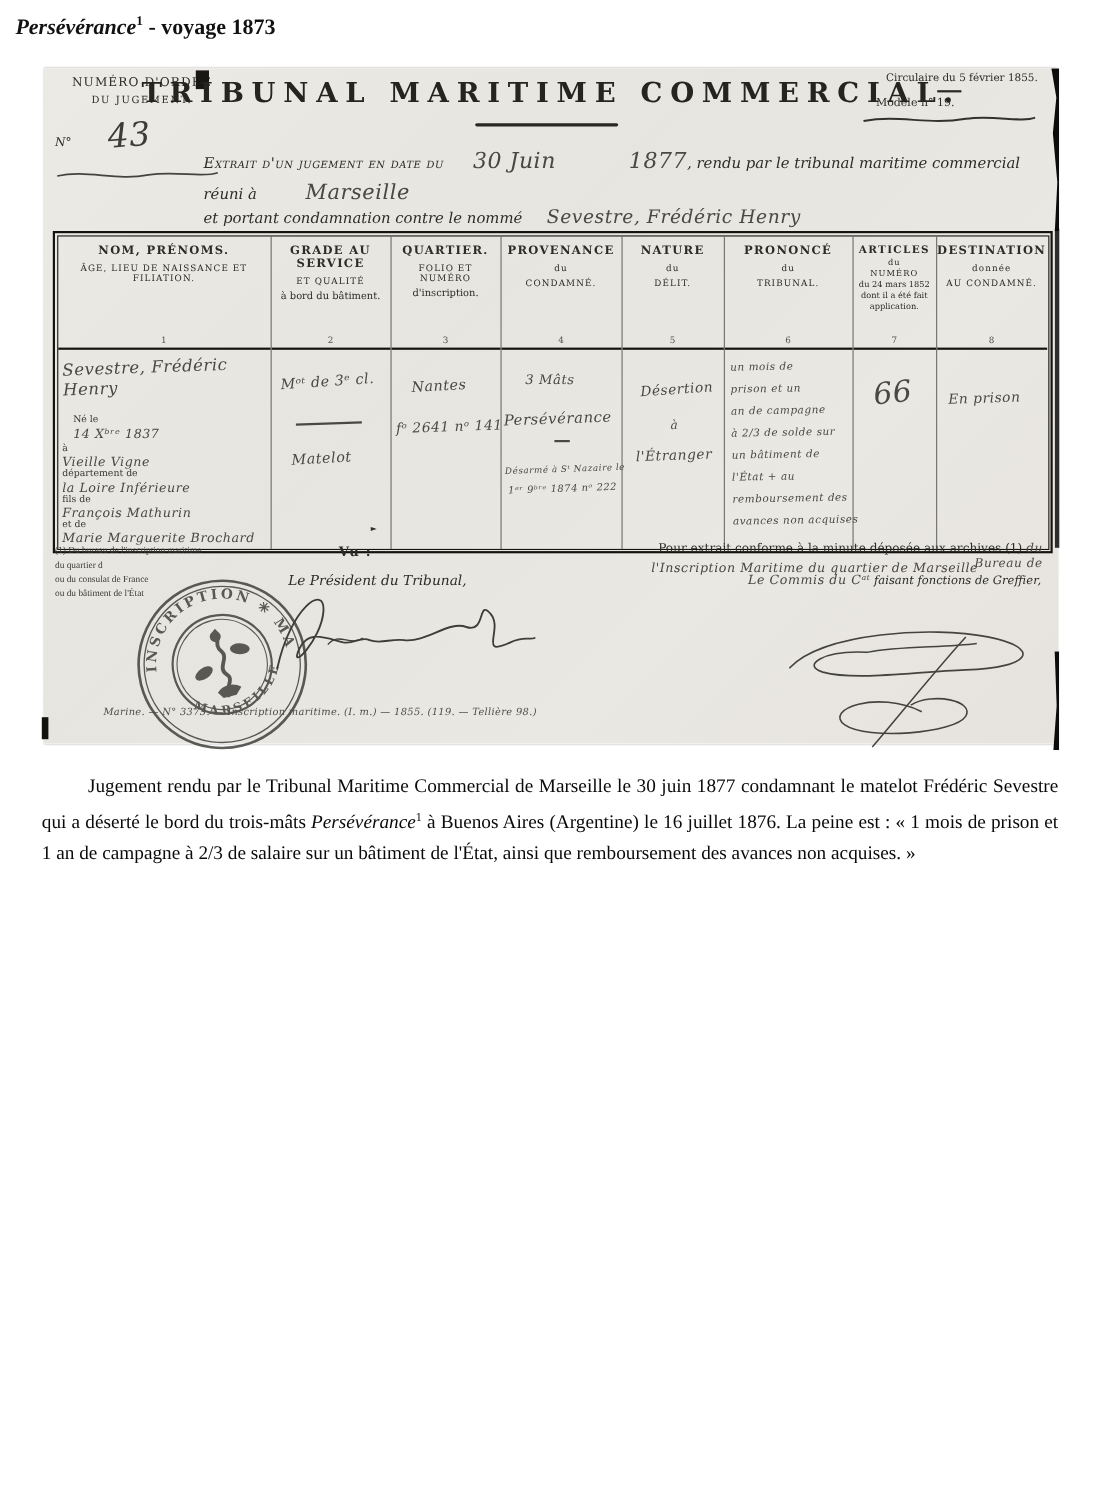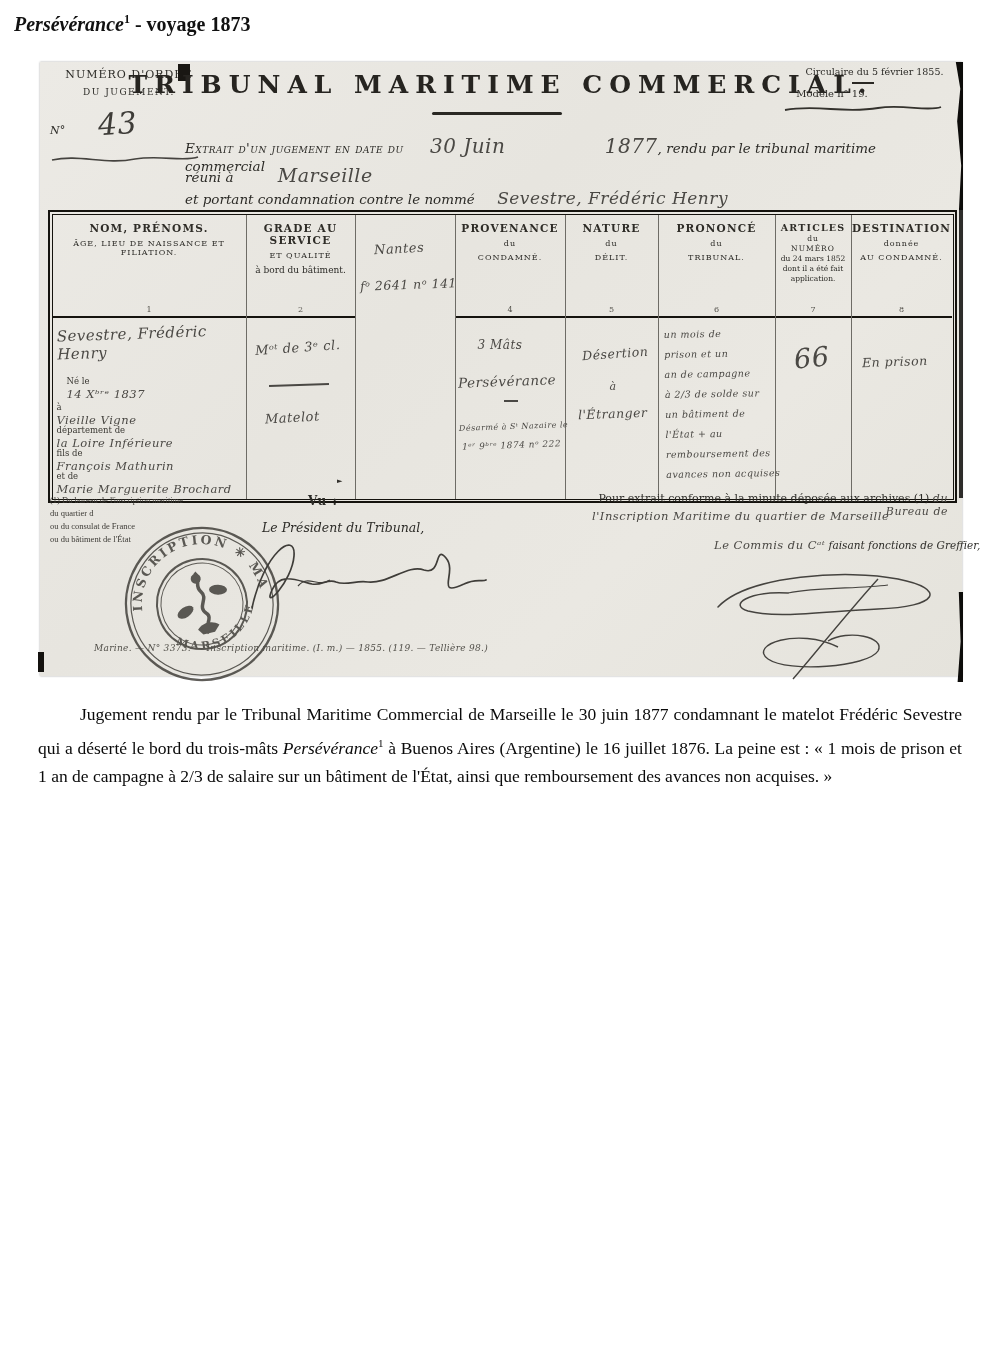--- a/index.html
+++ b/index.html
@@ -98,21 +98,21 @@
   
   .footnote{position:absolute;left:10px;top:432px;font-size:8.5px;line-height:13px;color:#3c3a35;width:190px;font-family:Liberation Serif, serif;}
   .footnote span{display:block;}
   .vu{position:absolute;left:268px;top:432px;font-size:12px;font-weight:bold;letter-spacing:1px;}
   .president{position:absolute;left:222px;top:458px;font-size:12.5px;font-style:italic;}
   .sig-president{position:absolute;left:198px;top:462px;}
   .stamp{position:absolute;left:78px;top:458px;transform:rotate(-14deg);opacity:.82;}
   .conforme{position:absolute;left:548px;top:430px;width:360px;font-size:11px;text-align:right;}
   .conforme .hw-sm{font-size:11px;}
   .conforme-l2{position:absolute;left:552px;top:447px;font-size:11.5px;white-space:nowrap;}
-  .greffier-line{position:absolute;left:640px;top:476px;font-size:10.5px;font-style:italic;white-space:nowrap;margin-left:34px;}
+  .greffier-line{position:absolute;left:640px;top:458px;font-size:10.5px;font-style:italic;white-space:nowrap;}
   .greffier-line .hw{font-size:11.5px;}
   .sig-greffier{position:absolute;left:648px;top:505px;}
   .imprint{position:absolute;left:54px;top:581px;font-size:9px;font-style:italic;letter-spacing:.3px;color:#504e48;}
   
   .caption{
     position:absolute;left:38px;top:700px;width:924px;
     font-size:17.5px;line-height:28.5px;text-align:justify;text-indent:42px;color:#0a0a0a;
   }
   .caption .it{font-style:italic;}
   .caption sup{font-size:11px;}
@@ -151,21 +151,21 @@
     <div class="dash"></div>
     <div class="c2">Modèle n° 19.</div>
     <svg width="160" height="12" viewBox="0 0 160 12">
       <path d="M2,7 C35,1 60,11 95,5 C120,1 145,9 158,4" stroke="#34322d" stroke-width="1.8" fill="none"></path>
     </svg>
   </div>
 
   <div class="extrait">
     <span class="sc">Extrait d'un jugement en date du</span>
     <span class="hw hw-inline" style="margin-left:22px;">30 Juin</span>
-    <span class="hw hw-inline" style="margin-left:95px;">1877</span><span>, rendu par le tribunal maritime commercial</span>
+    <span class="hw hw-inline" style="margin-left:62px;">1877</span><span>, rendu par le tribunal maritime commercial</span>
   </div>
   <div class="l-extrait2">
     <span>réuni à</span>
     <span class="hw hw-city">Marseille</span>
   </div>
   <div class="l-extrait3">
     <span>et portant condamnation contre le nommé</span>
     <span class="hw hw-name">Sevestre, Frédéric Henry</span>
   </div>
 
@@ -197,20 +197,26 @@
       </div>
       <div class="td">
         <span class="hw grade1">Mᵒᵗ de 3ᵉ cl.</span>
         <div class="grade-dash"></div>
         <span class="hw grade2">Matelot</span>
         <span class="grade-mark">►</span>
       </div>
     </div>
 
     <div class="col c3">
+      <div class="th">
+        <span class="h1">QUARTIER.</span>
+        <span class="h2">FOLIO ET NUMÉRO</span>
+        <span class="h3">d'inscription.</span>
+        <span class="num">3</span>
+      </div>
       <div class="td">
         <span class="hw q1">Nantes</span>
         <span class="hw q2">fᵒ 2641 nᵒ 141</span>
       </div>
     </div>
 
     <div class="col c4">
       <div class="th">
         <span class="h1">PROVENANCE</span>
         <span class="h2">du</span>

